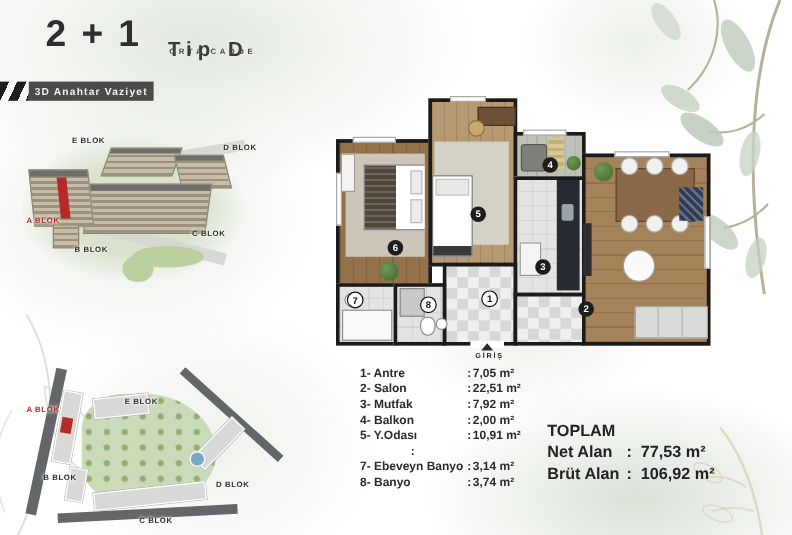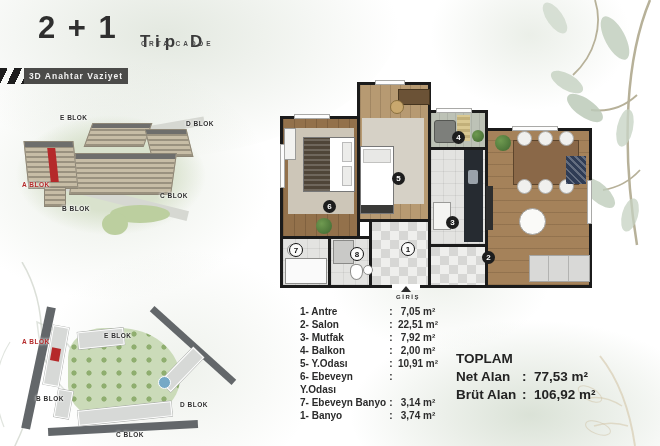--- a/index.html
+++ b/index.html
@@ -75,21 +75,21 @@
   .plant{border-radius:50%;background:radial-gradient(circle at 35% 35%,#6f9a50,#3f6630);}
   .entrance{position:absolute;left:104px;top:214px;width:48px;text-align:center;font-size:6px;
             font-weight:bold;letter-spacing:1.5px;color:#2b2b2b;z-index:4;}
   .entrance-arrow{position:absolute;left:121px;top:206px;width:0;height:0;z-index:4;
             border-left:5px solid rgba(0,0,0,0);border-right:5px solid rgba(0,0,0,0);border-bottom:6px solid #2b2b2b;}
 
   
   .room-list{left:276px;top:305px;width:142px;z-index:3;margin-left:24px;}
   .room-row{display:grid;grid-template-columns:88px 6px 48px;line-height:13px;font-size:10px;font-weight:bold;color:#2b2b2b;}
   .room-row .colon{text-align:center;}
-  .room-row .area{text-align:center;}
+  .room-row .area{text-align:left;}
 
   
   .totals{left:456px;top:350px;z-index:3;color:#232323;}
   .totals .title{font-size:13.5px;font-weight:bold;line-height:18px;}
   .tot-row{display:grid;grid-template-columns:66px 12px auto;font-size:13.5px;font-weight:bold;line-height:18px;}
 </style>
 </head>
 <body>
 
 <div class="page">
@@ -288,30 +288,29 @@
       <span>4- Balkon</span>
         <span class="colon">:</span>
         <span class="area">2,00 m²</span>
     </div>
     <div class="room-row">
       <span>5- Y.Odası</span>
         <span class="colon">:</span>
         <span class="area">10,91 m²</span>
     </div>
     <div class="room-row">
-      <span>6- Ebeveyn Y.Odası</span>
         <span class="colon">:</span>
     </div>
     <div class="room-row">
       <span>7- Ebeveyn Banyo</span>
         <span class="colon">:</span>
         <span class="area">3,14 m²</span>
     </div>
     <div class="room-row">
-      <span>1- Banyo</span>
+      <span>8- Banyo</span>
         <span class="colon">:</span>
         <span class="area">3,74 m²</span>
     </div>
   </div>
 
   <div class="abs totals">
     <div class="title">TOPLAM</div>
     <div class="tot-row">
       <span>Net Alan</span>
         <span>:</span>

